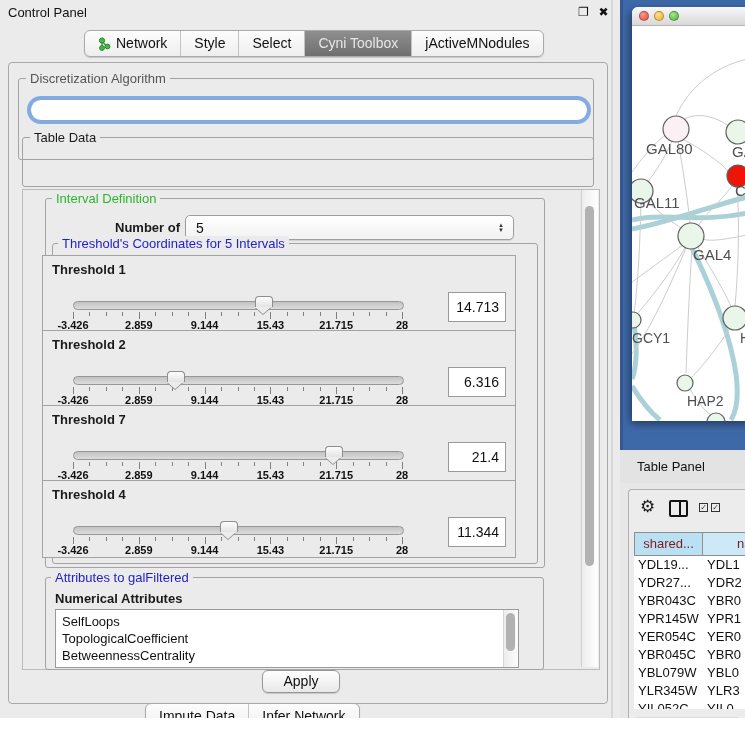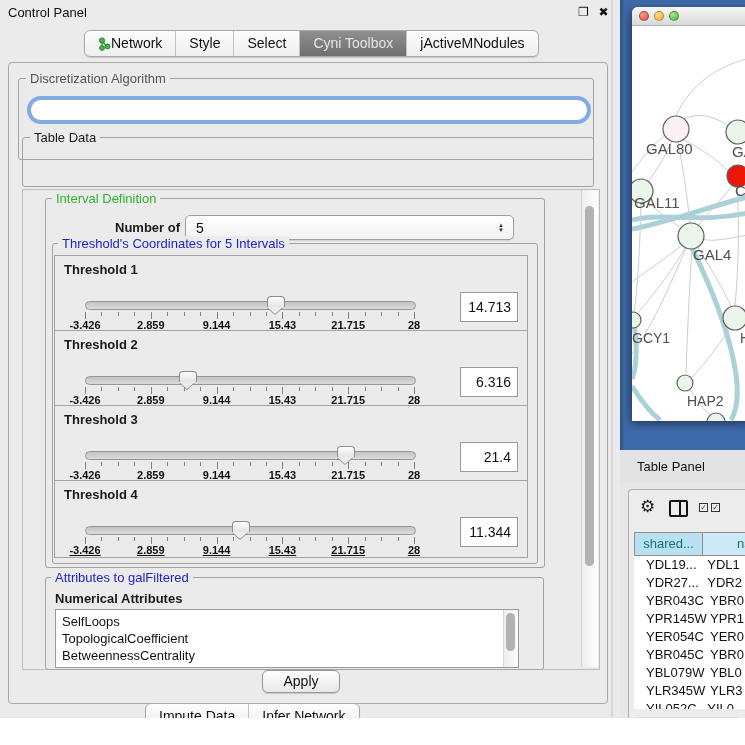--- a/index.html
+++ b/index.html
@@ -6,21 +6,21 @@
   #app{position:relative;width:745px;height:718px;overflow:hidden;
        background:#ebebeb;font-family:"Liberation Sans",sans-serif;color:#1a1a1a;font-size:13px;}
   .abs{position:absolute;}
   
   .win-title{left:8px;top:5px;font-size:13px;color:#111;}
   .win-btn{top:5px;width:15px;height:15px;text-align:center;font-size:12px;line-height:15px;color:#111;cursor:default;}
   
   .segbar{display:flex;border:1px solid #a9a9a9;border-radius:6px;background:linear-gradient(#fdfdfd,#eeeeee);
           box-shadow:0 1px 1px rgba(0,0,0,.15);height:25px;overflow:hidden;}
   .seg{padding:12px 13px;line-height:25px;font-size:14px;color:#111;border-left:1px solid #c3c3c3;white-space:nowrap;
-       display:flex;align-items:center;justify-content:center;}
+       display:flex;align-items:center;gap:5px;justify-content:center;}
   .seg:first-child{border-left:none;}
   .seg.sel{background:linear-gradient(#8f8f8f,#6f6f6f);color:#e6e6e6;}
   
   .outer-panel{left:8px;top:62px;width:598px;height:640px;border:1px solid #a8a8a8;border-radius:4px;background:#ebebeb;}
   .group{border:1px solid #a3a3a3;border-radius:3px;}
   .group-label{position:absolute;background:#ebebeb;padding:0 4px;font-size:13px;}
   .green{color:#2db52d;} .blue{color:#2121cc;}
   
   .combo{background:linear-gradient(#ffffff,#f2f2f2);border:1px solid #9e9e9e;border-radius:12px;
          display:flex;align-items:center;box-shadow:0 1px 1px rgba(0,0,0,.12);}
@@ -32,33 +32,33 @@
          border-radius:2px 2px 5px 5px;box-shadow:0 4px 10px rgba(0,0,0,.38);z-index:30;}
   .popup .hint{position:absolute;left:0;right:0;top:3px;text-align:center;color:#b7b7b7;font-size:13px;}
   .popup .item{position:absolute;left:2px;font-size:13px;color:#111;white-space:nowrap;}
   .focus-combo{left:30px;top:99px;width:556px;height:20px;border-radius:11px;background:#fff;border:1px solid #8aa8cc;
          box-shadow:0 0 0 3px rgba(100,155,230,.8);z-index:20;}
   
   .scroll-area{left:22px;top:189px;width:576px;height:479px;border:1px solid #bcbcbc;background:#ebebeb;}
   .vscroll{left:581px;top:190px;width:16px;height:477px;background:linear-gradient(to right,#ededed,#ffffff);border-left:1px solid #d2d2d2;}
   .vthumb{position:absolute;left:3px;top:16px;width:9px;height:360px;border-radius:5px;background:#b2b2b2;}
   
-  .thr{left:54px;width:472px;height:76px;border:1px solid #a3a3a3;background:#ebebeb;}
+  .thr{left:42px;width:472px;height:76px;border:1px solid #a3a3a3;background:#ebebeb;}
   .thr-label{position:absolute;left:9px;top:6px;font-weight:bold;font-size:13px;}
   .slider{position:absolute;left:30px;top:40px;width:329px;height:34px;}
   .track{position:absolute;left:0;top:5px;width:100%;height:7px;border:1px solid #979797;border-radius:5px;
          background:linear-gradient(#c2c2c2,#dcdcdc);}
   .thumb{position:absolute;top:0;width:16px;height:10px;background:linear-gradient(#fdfdfd,#e3e3e3);
          border:1px solid #8d8d8d;border-bottom:none;border-radius:4px 4px 0 0;z-index:3;}
   .thumb:after{content:"";position:absolute;left:-1px;top:10px;border-left:8px solid transparent;border-right:8px solid transparent;
          border-top:7px solid #ececec;filter:drop-shadow(0 1px 0 #8d8d8d);}
   .scale{position:absolute;left:0;top:16px;width:100%;height:18px;}
   .tick{position:absolute;top:0;width:1px;height:4px;background:#808080;}
   .tick.major{height:7px;}
-  .tick-label{position:absolute;top:7px;transform:translateX(-50%);font-size:11px;font-weight:bold;color:#111;white-space:nowrap;text-decoration:underline;}
+  .tick-label{position:absolute;top:7px;transform:translateX(-50%);font-size:11px;font-weight:bold;color:#111;white-space:nowrap;}
   .thr-value{position:absolute;left:405px;top:36px;width:58px;height:30px;box-sizing:border-box;border:1px solid #9a9a9a;
          background:#fff;font-family:"Liberation Sans",sans-serif;font-size:14px;text-align:right;padding-right:6px;color:#111;}
   
   .attr-list{left:55px;top:609px;width:462px;height:57px;background:#fff;border:1px solid #9a9a9a;overflow:hidden;}
   .attr-item{padding-left:6px;line-height:17px;font-size:13px;color:#111;}
   .list-scroll{position:absolute;right:0;top:0;width:14px;height:100%;background:linear-gradient(to right,#ededed,#fcfcfc);border-left:1px solid #d6d6d6;}
   .list-thumb{position:absolute;left:2px;top:3px;width:9px;height:38px;border-radius:5px;background:#b2b2b2;}
   
   .btn{border:1px solid #979797;border-radius:6px;background:linear-gradient(#ffffff,#e8e8e8);
        font-family:"Liberation Sans",sans-serif;font-size:14px;color:#111;text-align:center;box-shadow:0 1px 1px rgba(0,0,0,.15);}
@@ -73,25 +73,25 @@
   
   .tp-bar{left:620px;top:450px;width:125px;height:33px;background:#e3e3e3;border-bottom:1px solid #c6c6c6;}
   .tp-bar span{position:absolute;left:17px;top:9px;font-size:13px;color:#111;}
   .tp-area{left:620px;top:483px;width:125px;height:262px;background:#e7e7e7;}
   .tp-window{left:628px;top:489px;width:117px;height:244px;background:#ececec;border:1px solid #b0b0b0;border-right:none;border-radius:4px 0 0 4px;}
   .gear{position:absolute;left:11px;top:6px;font-size:17px;color:#1c1c1c;}
   .col-icon{position:absolute;left:40px;top:10px;width:15px;height:13px;border:2px solid #111;border-radius:2px;}
   .col-icon:after{content:"";position:absolute;left:50%;top:0;bottom:0;width:2px;background:#111;}
   .chk{position:absolute;top:13px;width:9px;height:9px;border:1.5px solid #333;font-size:8px;line-height:8px;text-align:center;color:#333;box-sizing:border-box;}
   .tp-header{position:absolute;left:5px;top:42px;display:flex;height:24px;}
-  .tp-h{box-sizing:border-box;border:1px solid #8f8f8f;border-left:none;font-size:13px;text-align:center;line-height:22px;color:#0f766e;}
+  .tp-h{box-sizing:border-box;border:1px solid #8f8f8f;border-left:none;font-size:13px;text-align:center;line-height:22px;color:#7f1d1d;}
   .tp-h:first-child{border-left:1px solid #8f8f8f;}
   .tp-rows{position:absolute;left:5px;top:66px;width:140px;background:#fff;}
   .tp-row{display:flex;height:18px;line-height:18px;font-size:13px;color:#111;}
-  .tp-c1{width:69px;padding-left:12px;box-sizing:border-box;}
+  .tp-c1{width:69px;padding-left:4px;box-sizing:border-box;}
   .tp-c2{width:70px;padding-left:7px;}
   .hscroll{position:absolute;left:4px;top:227px;width:108px;height:11px;border-radius:6px;background:#dcdcdc;}
   .hthumb{position:absolute;left:2px;top:1px;width:94px;height:9px;border-radius:5px;background:#b5b5b5;}
   .divider{left:611px;top:0;width:2px;height:745px;background:#d8d8d8;}
   svg text{font-family:"Liberation Sans",sans-serif;fill:#4f4f4f;}
 </style>
 </head>
 <body>
 
 <div id="app">
@@ -225,21 +225,21 @@
           <span class="tick-label" style="left: 40%;">9.144</span>
           <span class="tick-label" style="left: 60%;">15.43</span>
           <span class="tick-label" style="left: 80%;">21.715</span>
           <span class="tick-label" style="left: 100%;">28</span>
         </div>
     </div>
     <input class="thr-value" value="6.316" style="">
   </div>
 
   <div class="abs thr" style="top:405px;">
-    <div class="thr-label">Threshold 3</div>
+    <div class="thr-label">Threshold 7</div>
     <div class="slider">
       <div class="track"></div>
       <div class="thumb" style="left: calc(79% - 8px);"></div>
       <div class="scale">
           <div class="tick major" style="left: 0%;"></div>
           <div class="tick" style="left: 5%;"></div>
           <div class="tick" style="left: 10%;"></div>
           <div class="tick" style="left: 15%;"></div>
           <div class="tick major" style="left: 20%;"></div>
           <div class="tick" style="left: 25%;"></div>

